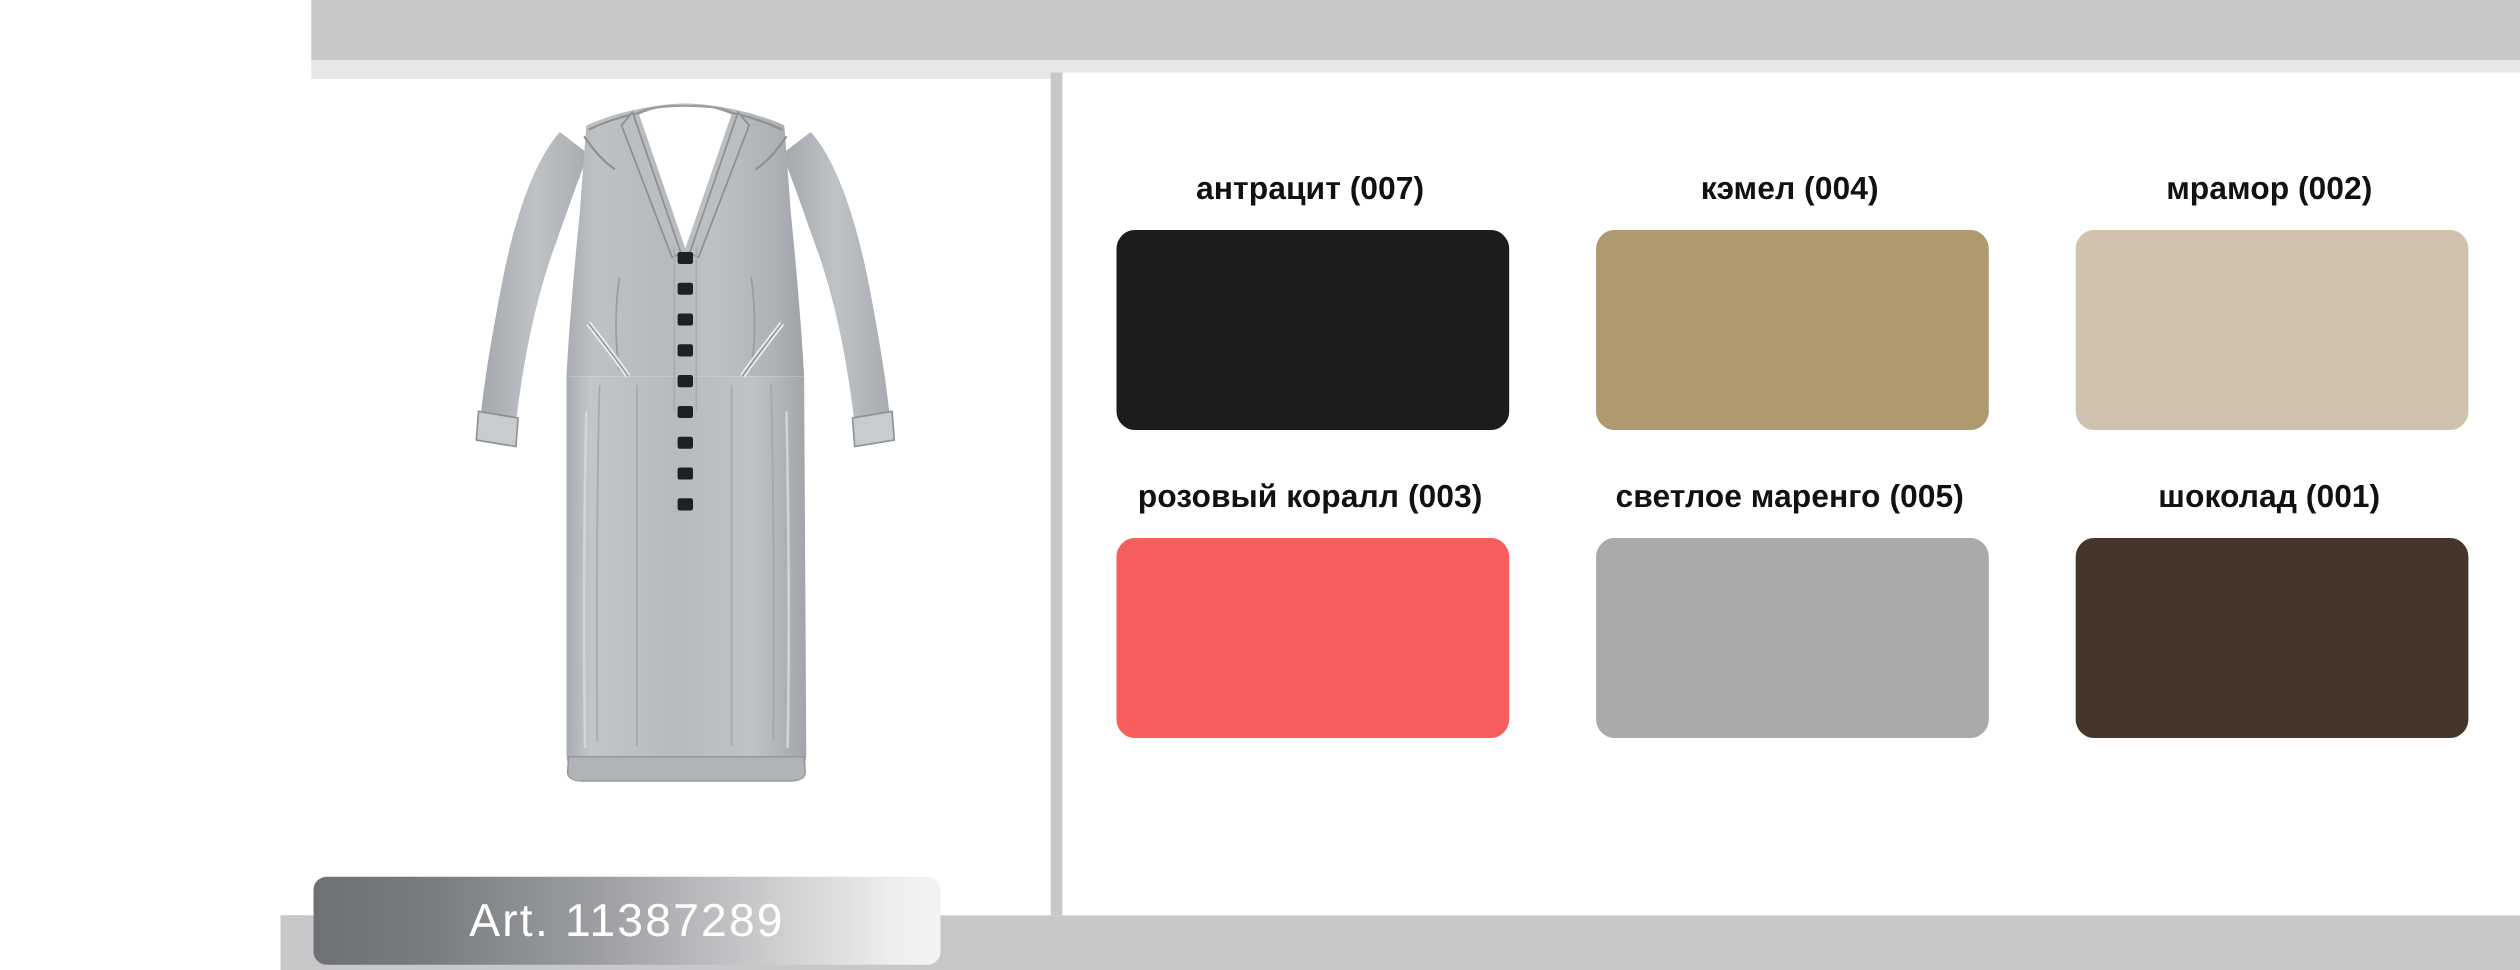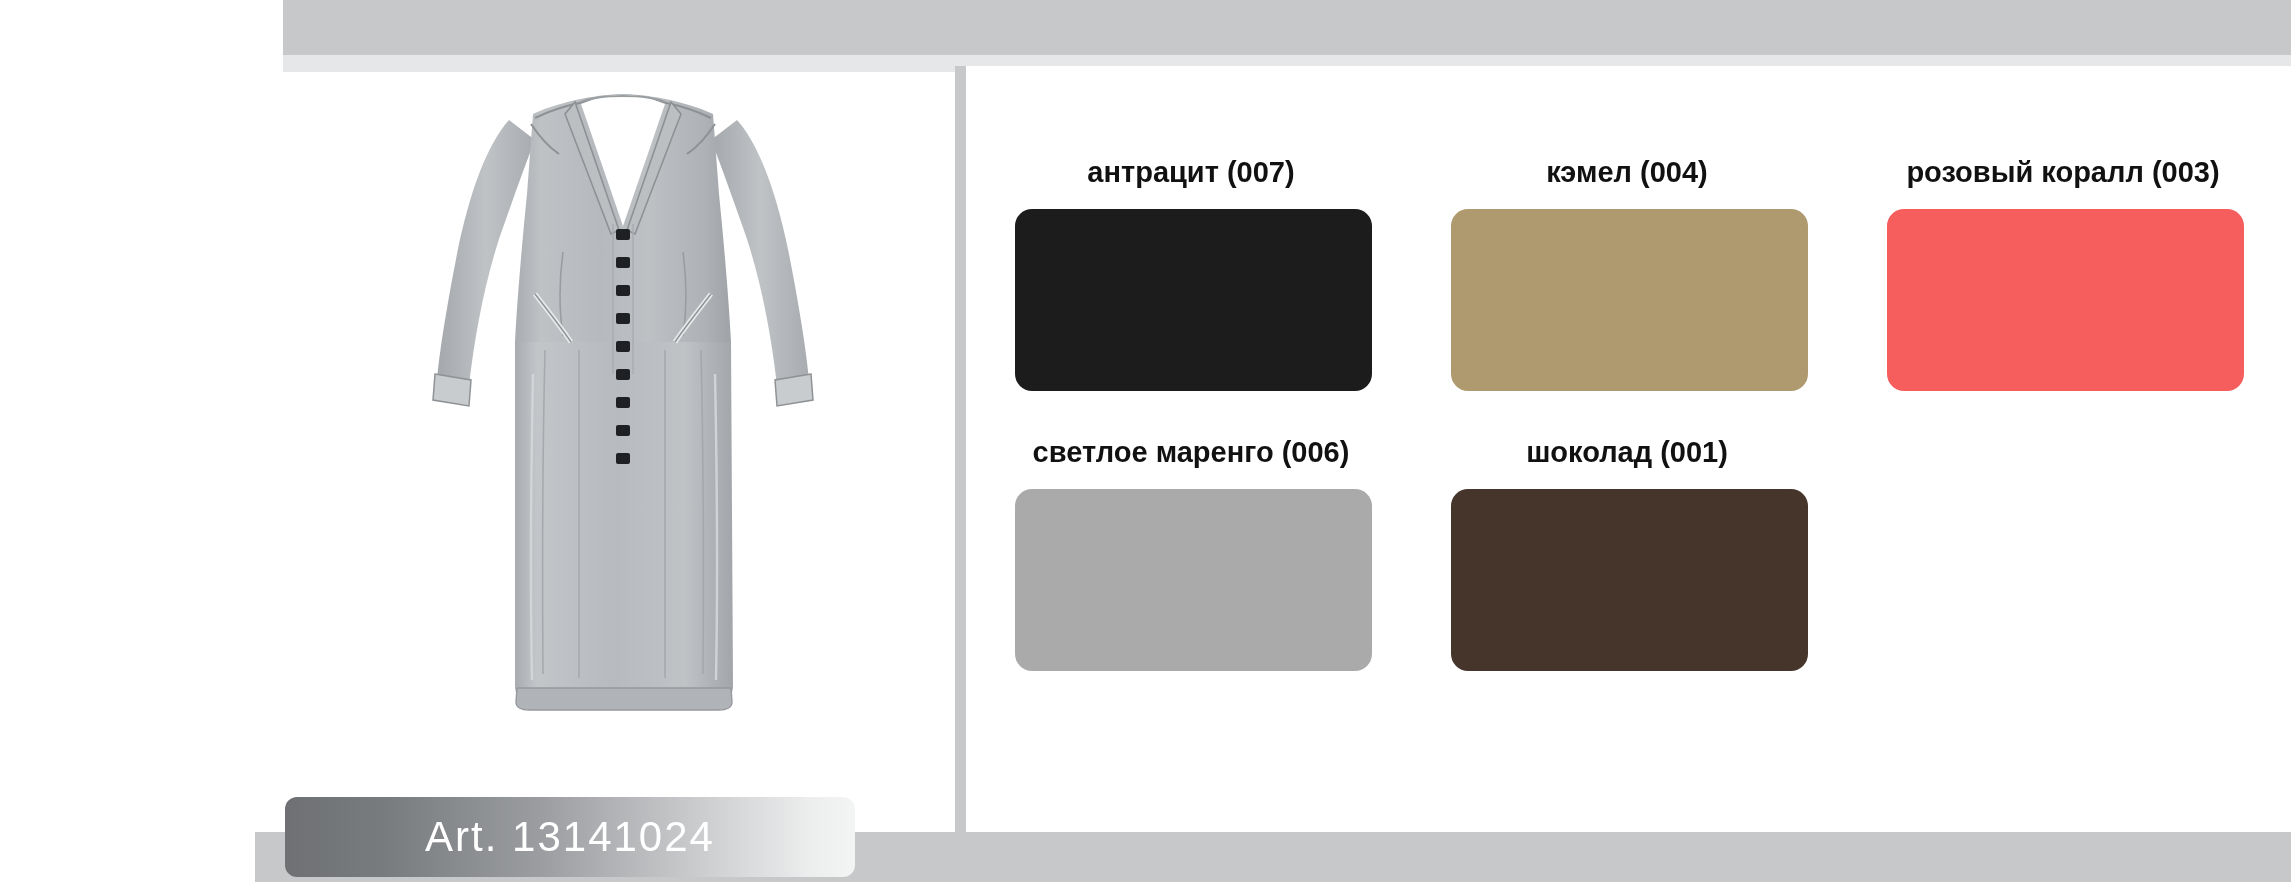--- a/index.html
+++ b/index.html
@@ -232,44 +232,48 @@
           <rect x="203" y="295" width="14" height="11" rx="2"></rect>
           <rect x="203" y="323" width="14" height="11" rx="2"></rect>
           <rect x="203" y="351" width="14" height="11" rx="2"></rect>
           <rect x="203" y="379" width="14" height="11" rx="2"></rect>
         </g>
       </svg>
     </div>
   </div>
 
   <div id="art-plate">
-    <span id="art-plate-text">Art. 13141024</span>
+    <span id="art-plate-text">Art. 11387289</span>
   </div>
 
   <div id="color-pane">
     <div id="swatch-grid">
 
       <div class="swatch-cell">
         <div class="swatch-label">антрацит (007)</div>
         <div class="swatch-chip" style="background: rgb(28, 28, 28);"></div>
       </div>
 
       <div class="swatch-cell">
         <div class="swatch-label">кэмел (004)</div>
         <div class="swatch-chip" style="background: rgb(175, 153, 110);"></div>
       </div>
 
+      <div class="swatch-cell">
+        <div class="swatch-label">мрамор (002)</div>
+        <div class="swatch-chip" style="background: rgb(208, 194, 174);"></div>
+      </div>
 
       <div class="swatch-cell">
         <div class="swatch-label">розовый коралл (003)</div>
         <div class="swatch-chip" style="background: rgb(246, 93, 93);"></div>
       </div>
 
       <div class="swatch-cell">
-        <div class="swatch-label">светлое маренго (006)</div>
+        <div class="swatch-label">светлое маренго (005)</div>
         <div class="swatch-chip" style="background: rgb(170, 170, 170);"></div>
       </div>
 
       <div class="swatch-cell">
         <div class="swatch-label">шоколад (001)</div>
         <div class="swatch-chip" style="background: rgb(69, 53, 42);"></div>
       </div>
 
     </div>
   </div>

